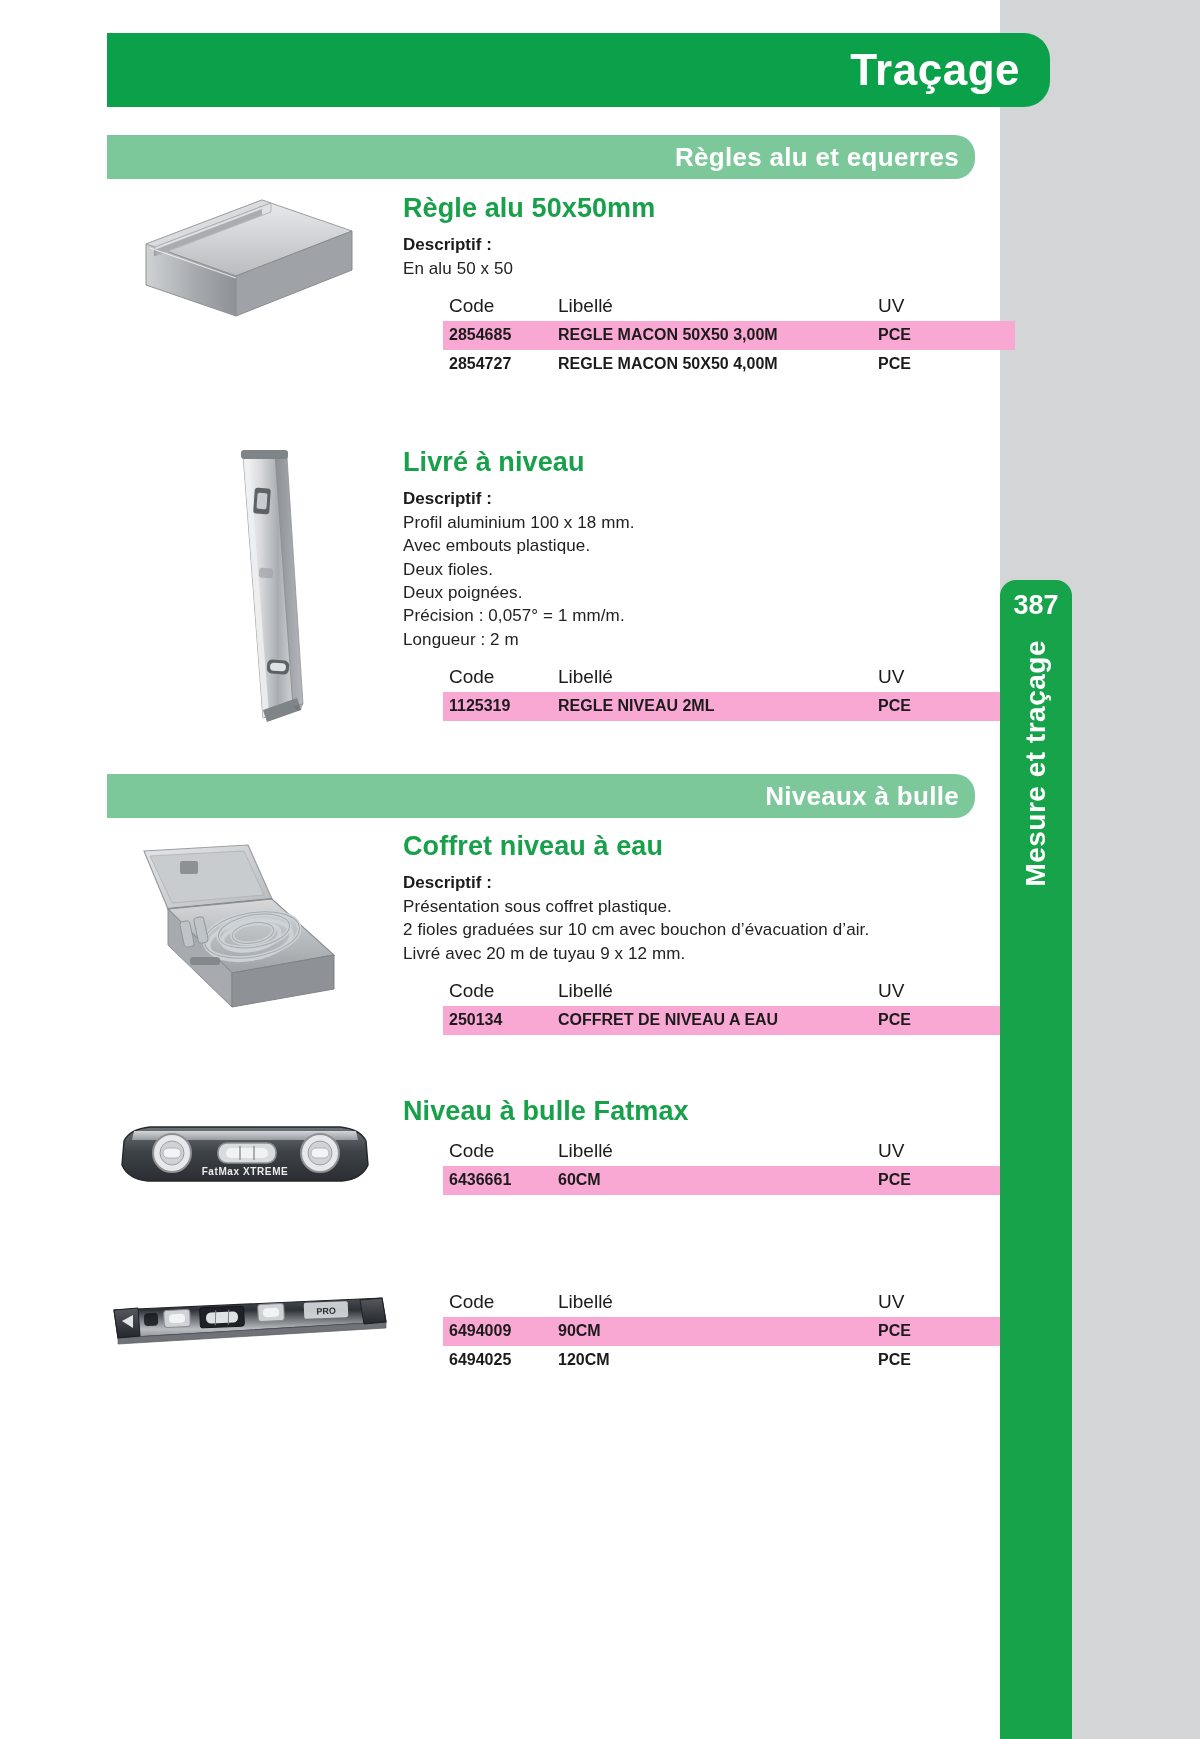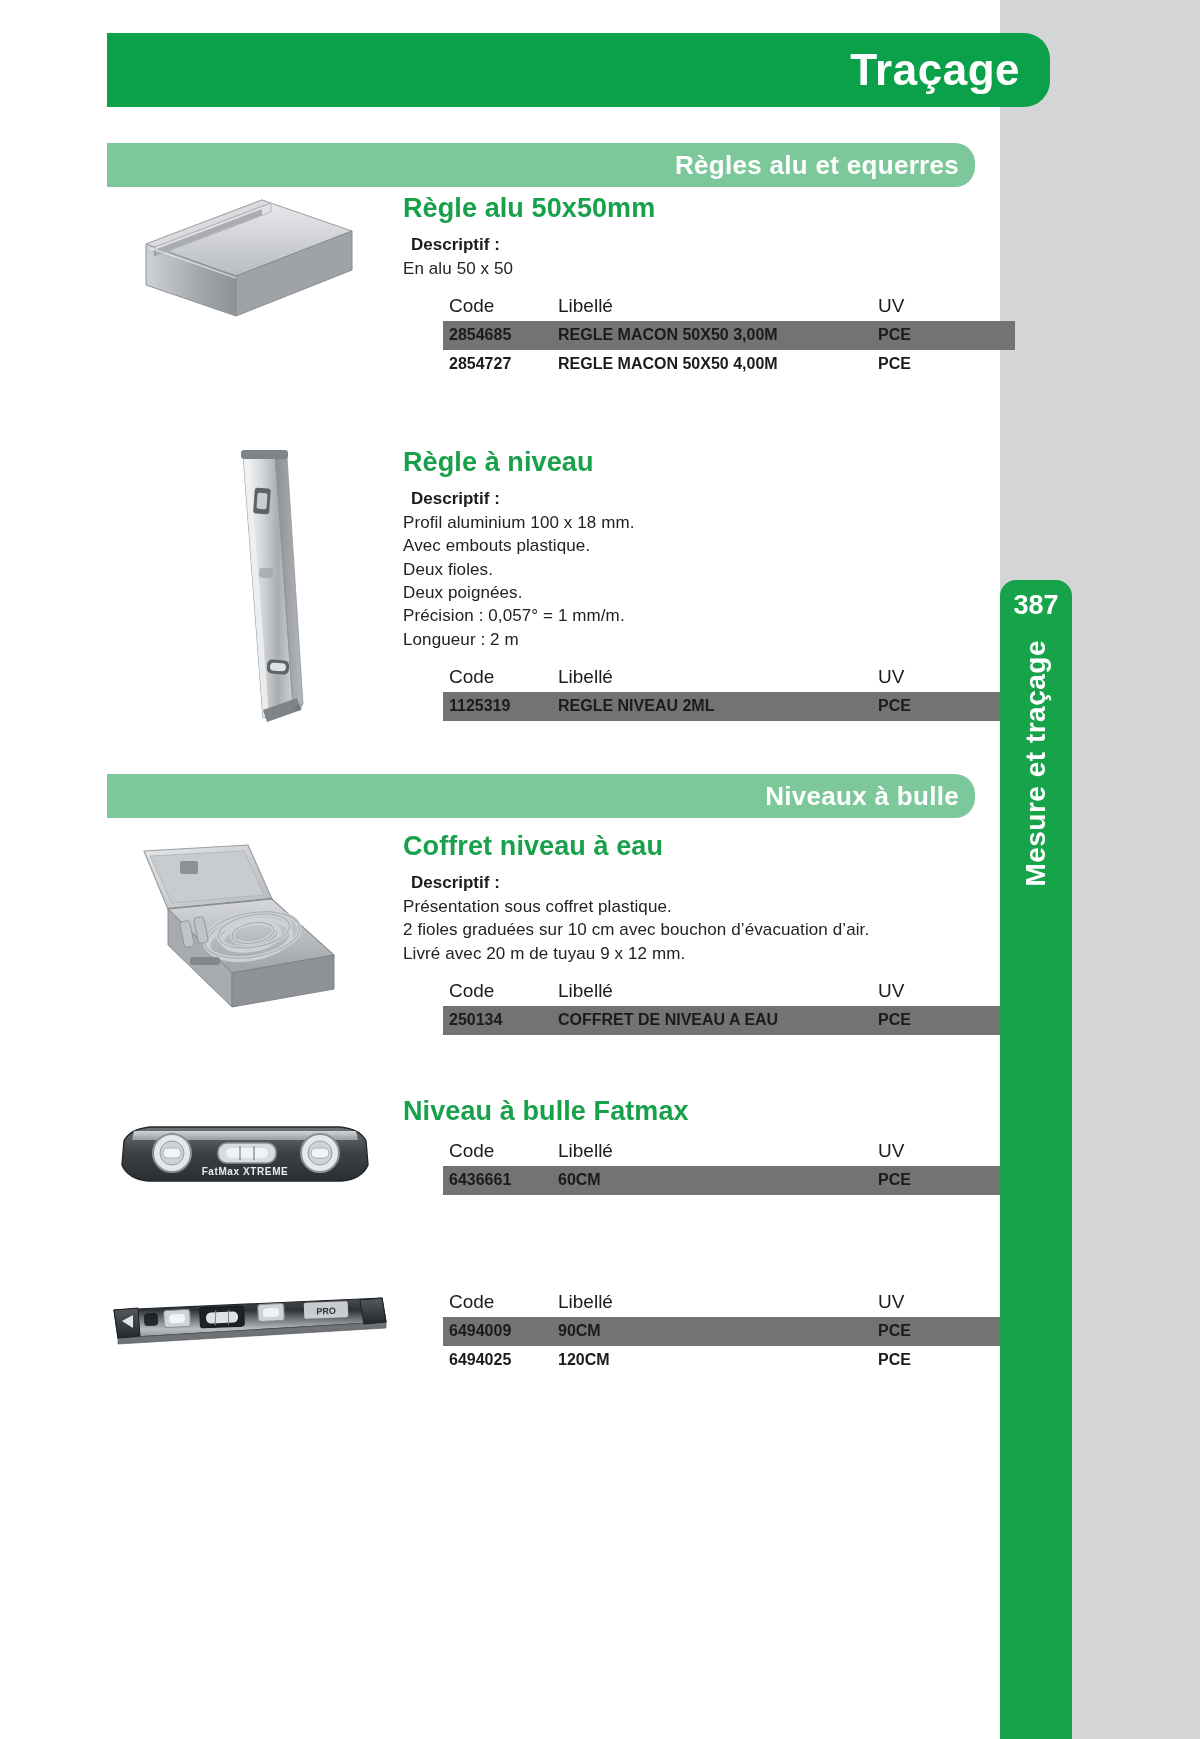--- a/index.html
+++ b/index.html
@@ -139,21 +139,20 @@
     font-weight: bold;
     line-height: 1.1;
     letter-spacing: 0.1px;
     margin-bottom: 10px;
   }
   .descriptif-label {
     font-size: 17px;
     font-weight: bold;
     color: #1b1b1b;
     line-height: 1.35;
-    margin-left: 8px;
   }
   .descriptif-line {
     font-size: 17px;
     color: #222222;
     line-height: 1.38;
     letter-spacing: 0.1px;
   }
 
   
   .code-table {
@@ -174,21 +173,21 @@
     color: #1b1b1b;
     padding: 5px 0 6px 0;
     font-weight: bold;
   }
   .code-table td.lib,
   .code-table td.uv {
     font-weight: bold;
     font-stretch: condensed;
   }
   .code-table tr.shaded td {
-    background: #737373;
+    background: #f9a8d4;
   }
   .col-code { width: 115px; padding-left: 6px !important; }
   .col-lib  { width: 320px; }
   .col-uv   { width: 137px; }
   .code-table th.col-code { padding-left: 6px; }
 
   
   .alu-tube { width: 215px; height: 135px; }
 
   
@@ -207,21 +206,21 @@
 <body>
 
 <div class="page">
 
   <div class="sheet"></div>
 
   <div class="banner">
     <div class="banner-title">Traçage</div>
   </div>
 
-  <div class="section-bar" style="top:143px;">
+  <div class="section-bar" style="top:135px;">
     <div class="section-bar-title">Règles alu et equerres</div>
   </div>
 
   <div class="product" style="top:194px;">
 
     <div class="product-thumb" style="left:140px; top:4px;">
       <svg class="alu-tube" viewBox="0 0 215 135">
         <defs>
           <linearGradient id="aluTop" x1="0" y1="0" x2="0" y2="1">
             <stop offset="0%" stop-color="#e9eaec"></stop>
@@ -316,21 +315,21 @@
         <rect x="92" y="212" width="22" height="14" rx="5" fill="#5d6266" transform="rotate(4 103 219)"></rect>
         <rect x="95" y="215" width="16" height="8" rx="4" fill="#dfe2e4" transform="rotate(4 103 219)"></rect>
 
         <rect x="84" y="120" width="14" height="10" rx="3" fill="#9fa3a7" opacity="0.7" transform="rotate(4 91 125)"></rect>
 
         <polygon points="118,258 128,256 126,262 122,263" fill="#6f7377" opacity="0.6"></polygon>
       </svg>
     </div>
 
     <div class="product-body">
-      <div class="product-title">Règle à niveau</div>
+      <div class="product-title">Livré à niveau</div>
 
       <div class="descriptif-label">Descriptif :</div>
       <div class="descriptif-line">Profil aluminium 100 x 18 mm.</div>
       <div class="descriptif-line">Avec embouts plastique.</div>
       <div class="descriptif-line">Deux fioles.</div>
       <div class="descriptif-line">Deux poignées.</div>
       <div class="descriptif-line">Précision : 0,057° =  1 mm/m.</div>
       <div class="descriptif-line">Longueur : 2 m</div>
 
       <table class="code-table">

